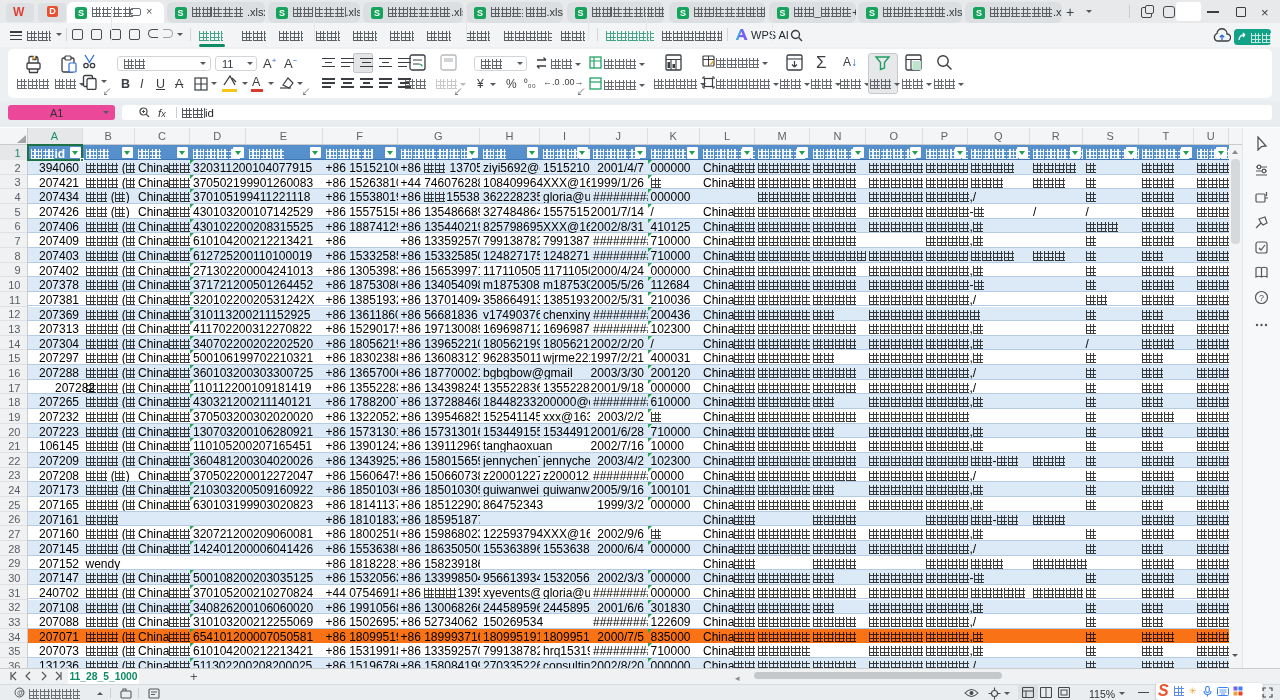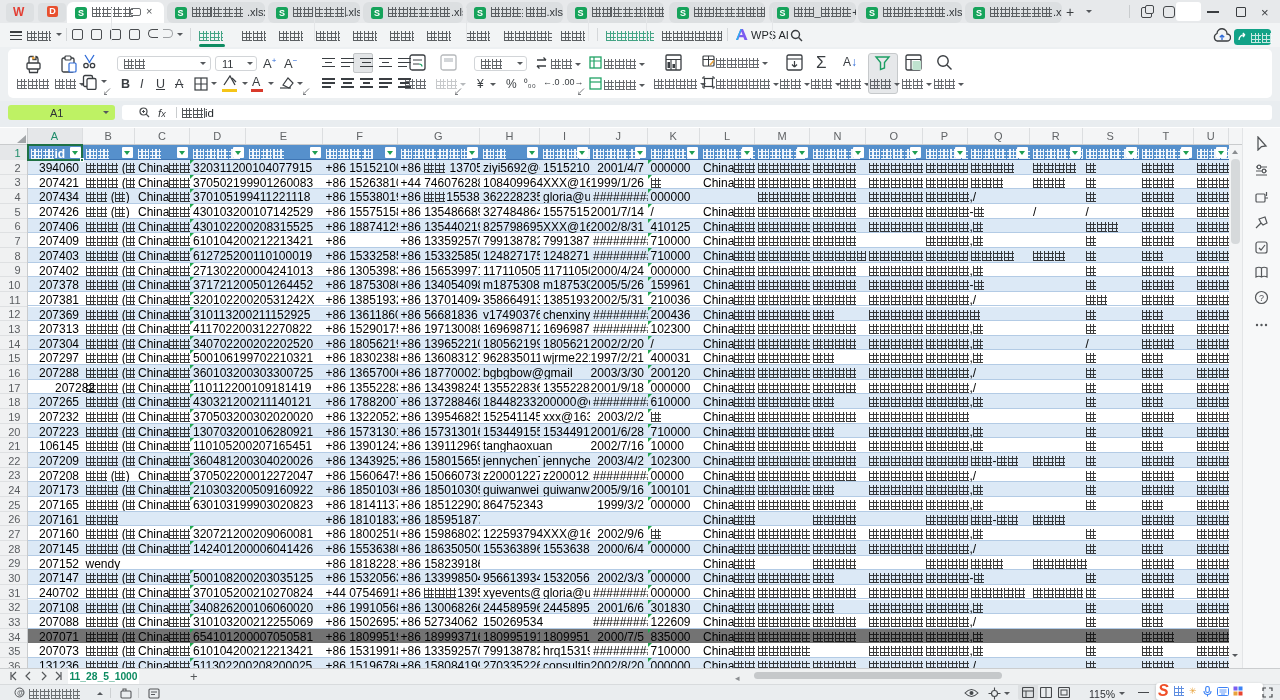--- a/index.html
+++ b/index.html
@@ -24,21 +24,21 @@
 
 #ribbonbg{left:0;top:47px;width:1280px;height:54px;background:#EDF0F2}
 #ribbon{left:8px;top:49px;width:1264px;height:49px;background:#fff;border-radius:5px}
 .rlab{position:absolute;font-size:11px;color:#3A3E42;white-space:nowrap}
 .rdiv{position:absolute;width:1px;background:#E4E6E8;top:8px;height:33px}
 .combo{position:absolute;border:1px solid #D2D5D8;border-radius:3px;background:#fff;font-size:11px;color:#33373B}
 .car{display:inline-block;width:0;height:0;border-left:3.2px solid transparent;border-right:3.2px solid transparent;border-top:3.8px solid #55585C;vertical-align:2px}
 .gcar{position:absolute;width:0;height:0;border-left:3.2px solid transparent;border-right:3.2px solid transparent;border-top:3.8px solid #55585C}
 
 #fbar{left:0;top:101px;width:1280px;height:26px;background:#E9EDF0}
-#namebox{left:8px;top:104.5px;width:107px;height:15.5px;background:#bef264;border-radius:3px;font-size:11px;color:#2E3236}
+#namebox{left:8px;top:104.5px;width:107px;height:15.5px;background:#ec4899;border-radius:3px;font-size:11px;color:#2E3236}
 #fxbox{left:122px;top:104.5px;width:1150px;height:15.5px;background:#fff;border-radius:3px;font-size:11px;color:#2E3236}
 
 #colhead{left:0;top:127.5px;width:1242px;height:17px;background:#F4F5F6;border-bottom:1px solid #C9CBCD}
 .ch{position:absolute;top:127.5px;height:16px;font-size:11px;color:#606366;text-align:center;line-height:16px;border-right:1px solid #DCDEE0}
 #gutter{left:0;top:144.5px;width:27.5px;height:523px;background:#F0F1F2;border-right:1px solid #C9CBCD}
 .rn{position:absolute;left:0;width:20.5px;text-align:right;font-size:11px;color:#5A5D60;height:13px;line-height:14px}
 .rnline{position:absolute;left:0;width:27px;height:1px;background:#DEE0E2}
 
 #grid{left:27.5px;top:144.5px;width:1201px;height:523px;overflow:hidden;background:#fff}
 .row{position:absolute;left:0;width:1201px}
@@ -704,21 +704,21 @@
 <div class="row" style="top:132.7px;height:14.65px;background:#DCE9F6;border-bottom:1px solid #B3CBE5">
 <span class="cell cr" style="left:0px;width:55px">207378</span>
 <span class="cell" style="left:55px;width:52.5px"><i class="z" style="width:33px"></i> (<i class="z" style="width:11px"></i>)</span>
 <span class="cell" style="left:107.5px;width:55px">China<i class="z" style="width:22px"></i></span>
 <span class="cell" style="left:162.5px;width:132.5px">371721200501264452</span>
 <span class="cell" style="left:295px;width:75px">+86 187530803</span>
 <span class="cell" style="left:370px;width:82.5px">+86 13405409888</span>
 <span class="cell" style="left:452.5px;width:60px">m1875308@</span>
 <span class="cell" style="left:512.5px;width:50px">m1875308@</span>
 <span class="cell cr" style="left:562.5px;width:57.5px">2005/5/26</span>
-<span class="cell" style="left:620px;width:52.5px">159961</span>
+<span class="cell" style="left:620px;width:52.5px">112684</span>
 <span class="cell" style="left:672.5px;width:55px">China<i class="z" style="width:22px"></i></span>
 <span class="cell" style="left:727.5px;width:55px"><i class="z" style="width:55px"></i></span>
 <span class="cell" style="left:782.5px;width:56px"><i class="z" style="width:44px"></i></span>
 <span class="cell" style="left:838.5px;width:56.5px"><i class="z" style="width:55px"></i></span>
 <span class="cell" style="left:895px;width:107.5px"><i class="z" style="width:44px"></i>-<i class="z" style="width:11px"></i></span>
 <span class="cell" style="left:1055px;width:56.25px"><i class="z" style="width:11px"></i></span>
 <span class="cell" style="left:1111.25px;width:55px"><i class="z" style="width:33px"></i></span>
 <span class="cell" style="left:1166.25px;width:34.75px"><i class="z" style="width:33px"></i></span>
 <b class="tri" style="left:162.5px;top:0"></b>
 <b class="tri" style="left:620px;top:0"></b>
@@ -1202,21 +1202,21 @@
 <span class="cell" style="left:727.5px;width:55px"><i class="z" style="width:55px"></i></span>
 <span class="cell" style="left:782.5px;width:56px"><i class="z" style="width:44px"></i></span>
 <span class="cell" style="left:838.5px;width:56.5px"><i class="z" style="width:55px"></i></span>
 <span class="cell" style="left:895px;width:107.5px"><i class="z" style="width:44px"></i>,/</span>
 <span class="cell" style="left:1055px;width:56.25px"><i class="z" style="width:11px"></i></span>
 <span class="cell" style="left:1111.25px;width:55px"><i class="z" style="width:22px"></i></span>
 <span class="cell" style="left:1166.25px;width:34.75px"><i class="z" style="width:33px"></i></span>
 <b class="tri" style="left:162.5px;top:0"></b>
 <b class="tri" style="left:620px;top:0"></b>
 </div>
-<div class="row" style="top:484.3px;height:23px;background:#737373;border-bottom:1px solid #B3CBE5">
+<div class="row" style="top:484.3px;height:23px;background:#f97316;border-bottom:1px solid #B3CBE5">
 <span class="cell cr" style="left:0px;width:55px">207071</span>
 <span class="cell" style="left:55px;width:52.5px"><i class="z" style="width:33px"></i> (<i class="z" style="width:11px"></i>)</span>
 <span class="cell" style="left:107.5px;width:55px">China<i class="z" style="width:22px"></i></span>
 <span class="cell" style="left:162.5px;width:132.5px">654101200007050581</span>
 <span class="cell" style="left:295px;width:75px">+86 18099519</span>
 <span class="cell" style="left:370px;width:82.5px">+86 18999371660</span>
 <span class="cell" style="left:452.5px;width:60px">180995191</span>
 <span class="cell" style="left:512.5px;width:50px">180995191</span>
 <span class="cell cr" style="left:562.5px;width:57.5px">2000/7/5</span>
 <span class="cell" style="left:620px;width:52.5px">835000</span>

